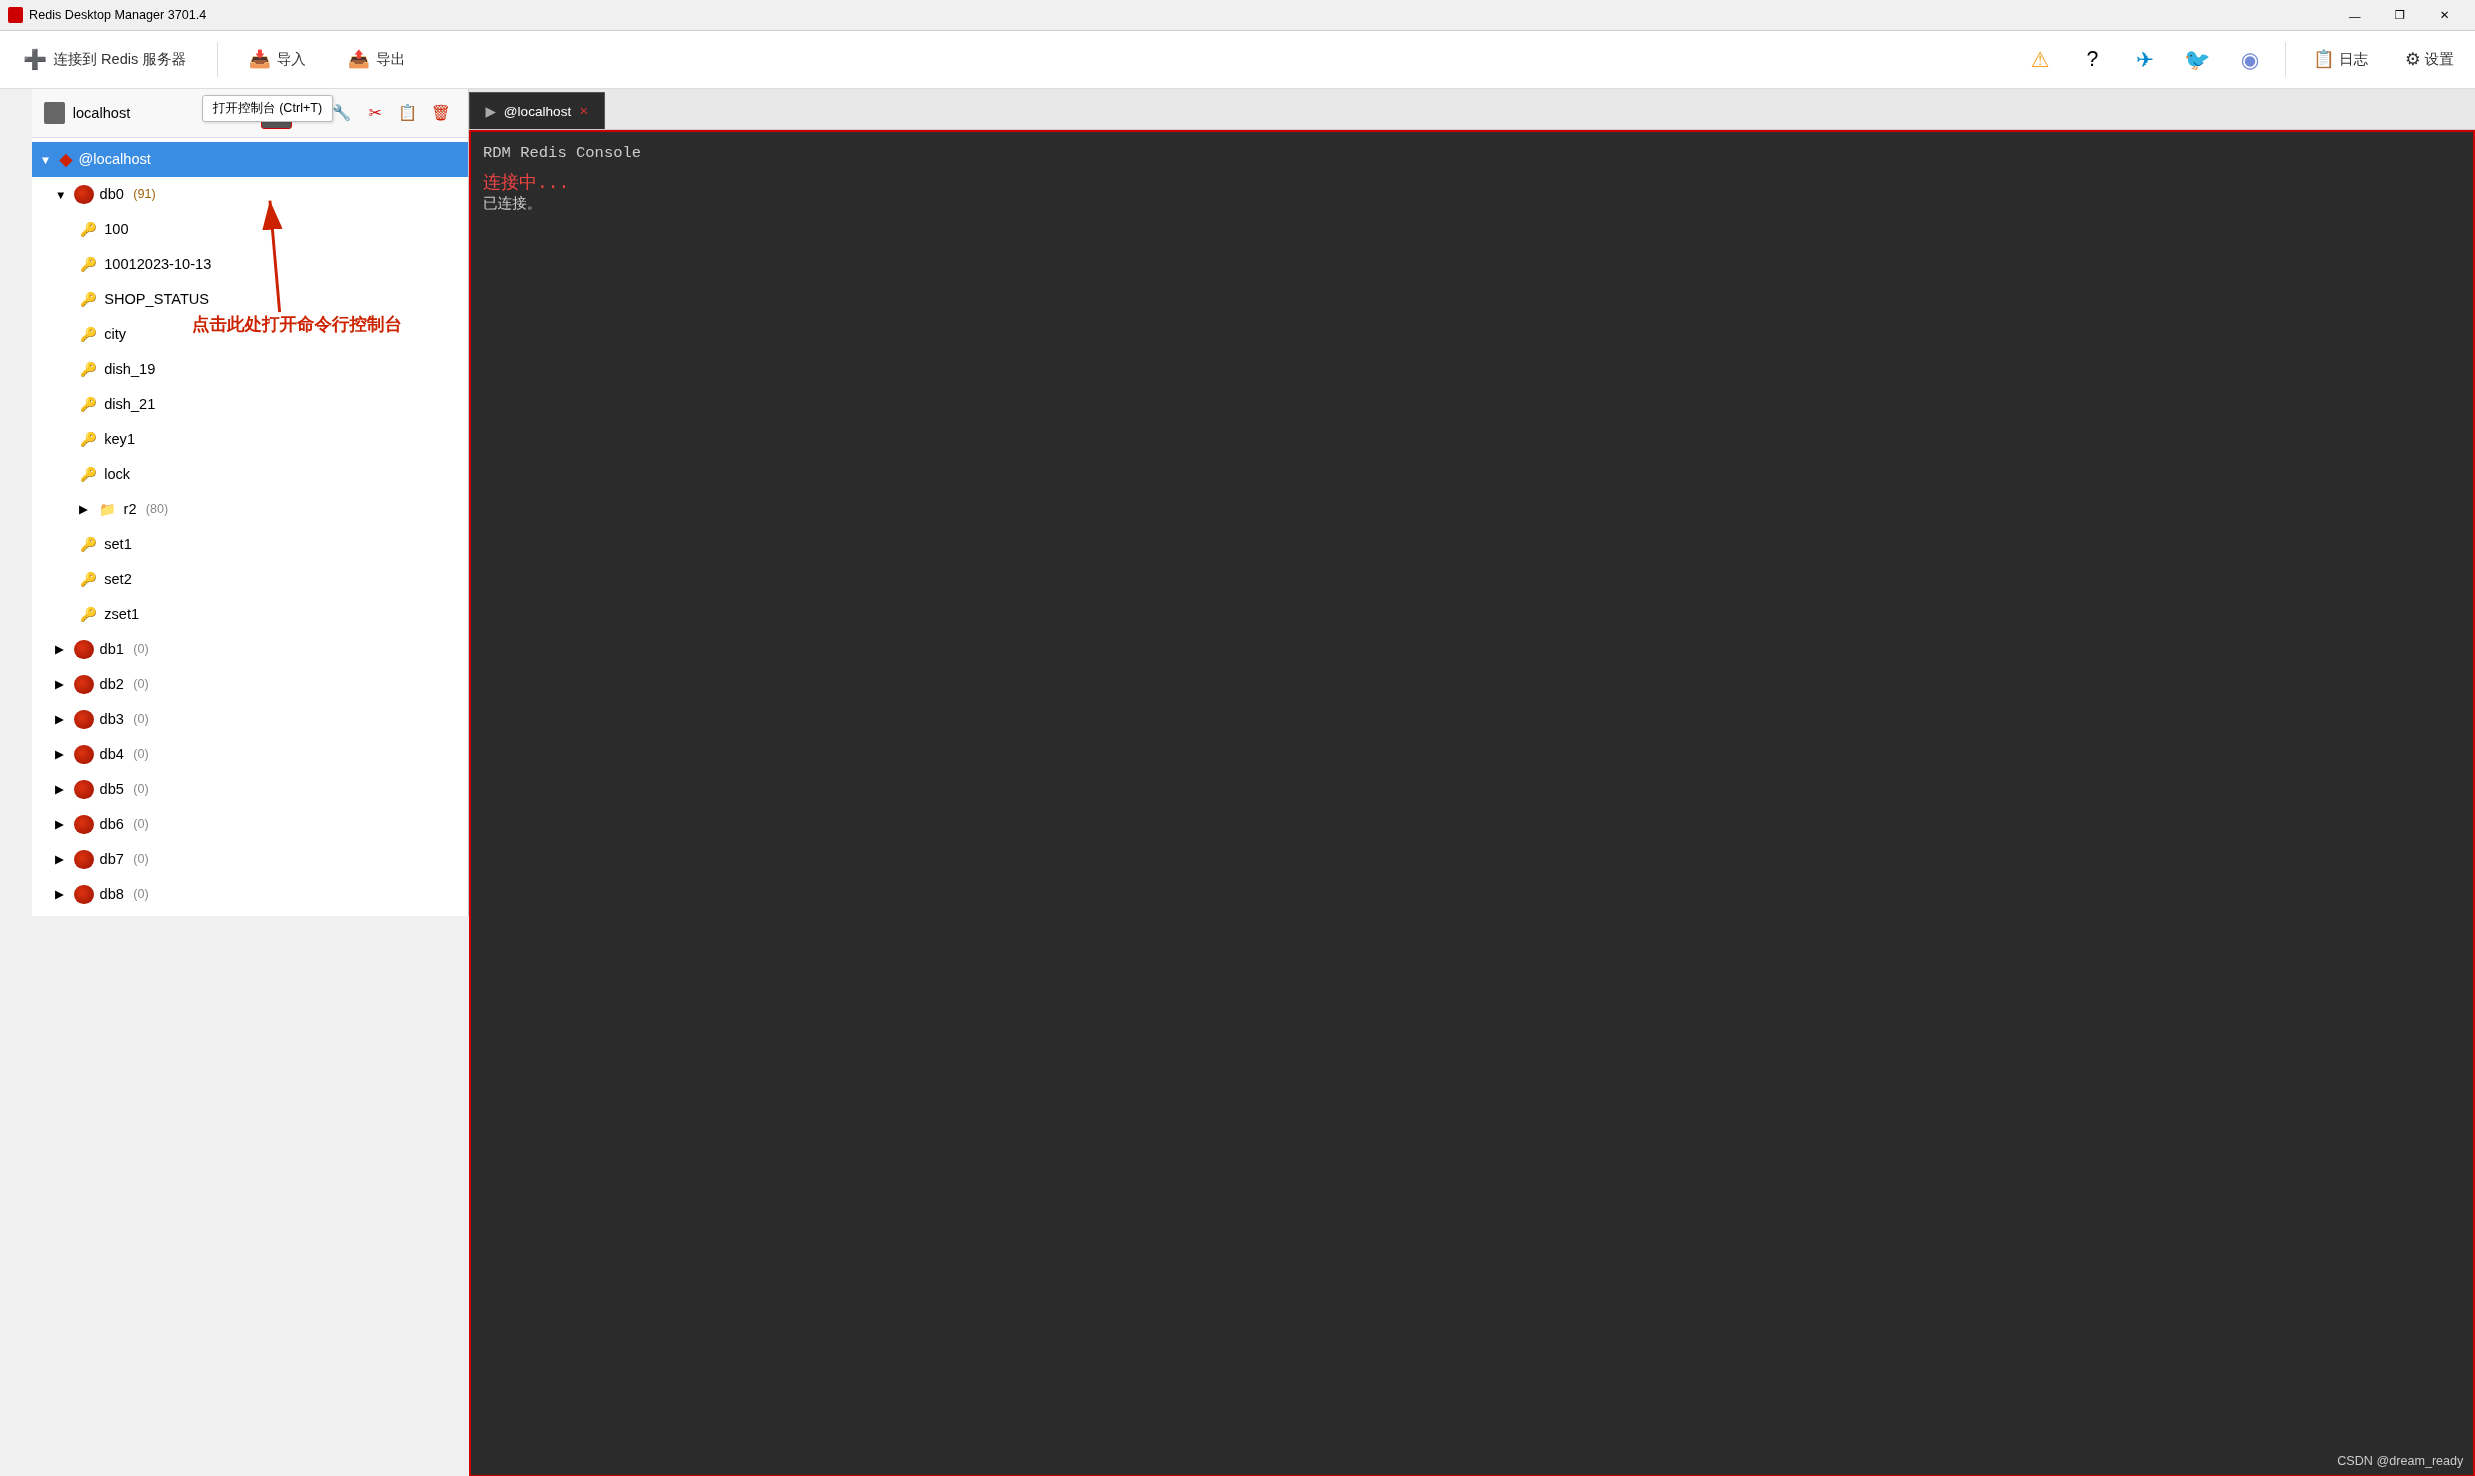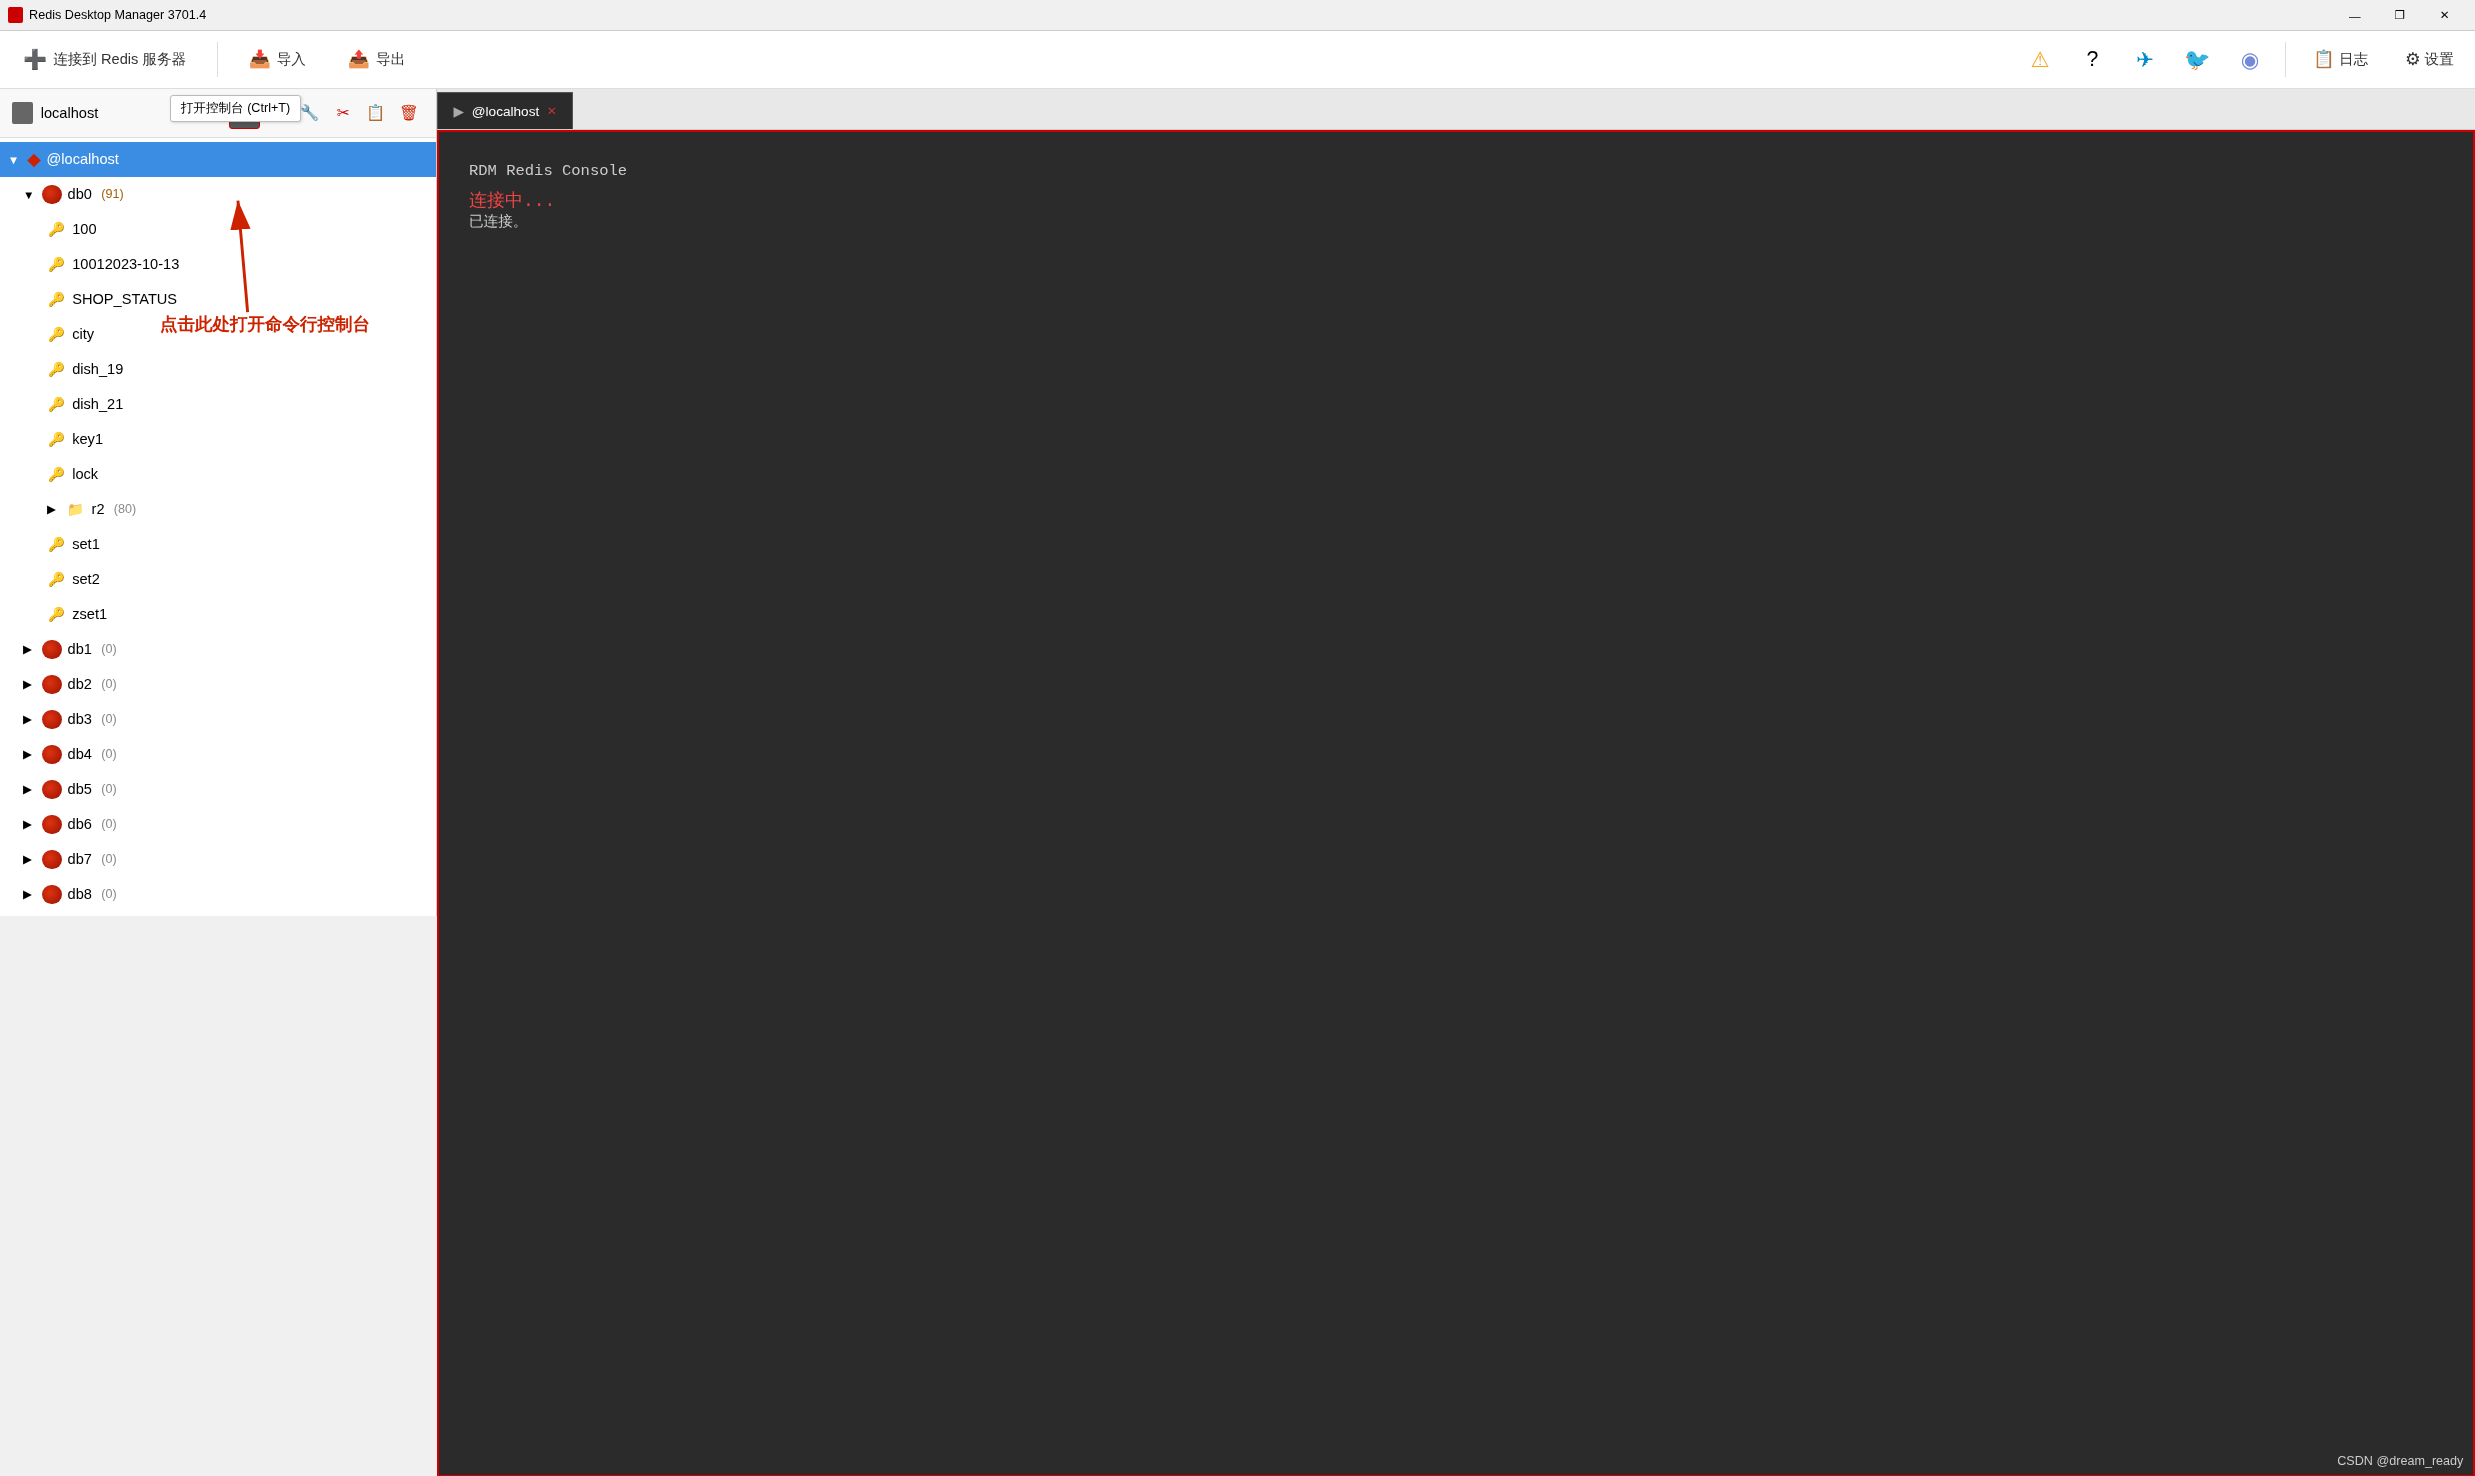--- a/index.html
+++ b/index.html
@@ -51,20 +51,21 @@
     .toolbar-text-btn {
       display: flex; align-items: center; gap: 3.9px;
       padding: 3.9px 9.7px; cursor: pointer; font-size: 14.6px;
       background: transparent; border: none; color: #333;
     }
 
     
     .main-layout {
       display: flex;
       height: calc(1477px - 31px - 58px);
+      margin-left: 32px;
     }
 
     
     .left-panel {
       width: 437px;
       background: #ffffff;
       border-right: 1px solid #ccc;
       display: flex;
       flex-direction: column;
       overflow: hidden;
@@ -186,21 +187,21 @@
       color: white;
       border-color: #555;
     }
     .tab-close { font-size: 11.6px; cursor: pointer; color: #cc3333; }
 
     
     .console-area {
       flex: 1;
       background: #2b2b2b;
       color: #ccc;
-      padding: 30px;
+      padding: 12px;
       font-family: 'Courier New', monospace;
       font-size: 14.6px;
       overflow-y: auto;
       border: 2.9px solid #cc0000;
       position: relative;
     }
     .console-title { color: #ccc; font-size: 15.5px; margin-bottom: 7.8px; }
     .console-connecting { color: #ef4444; font-size: 18px; }
     .console-connected { color: #cccccc; font-size: 14.6px; }
     .console-prompt { color: #e87c2b; font-size: 14.6px; }

